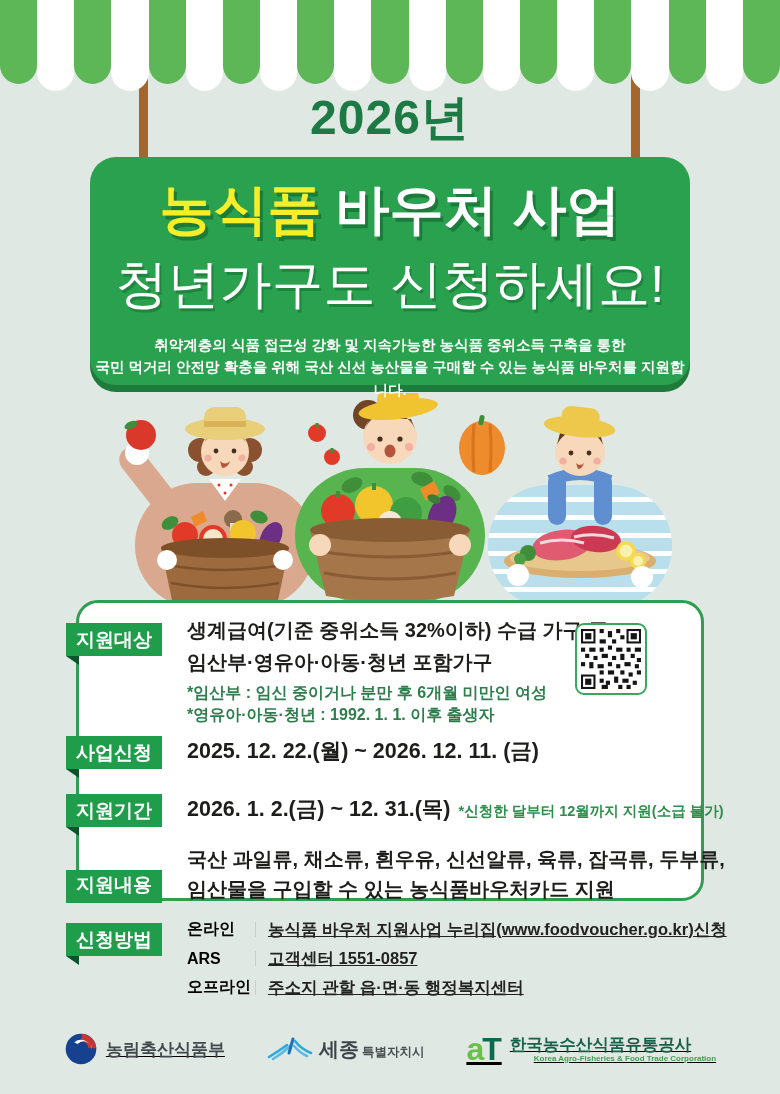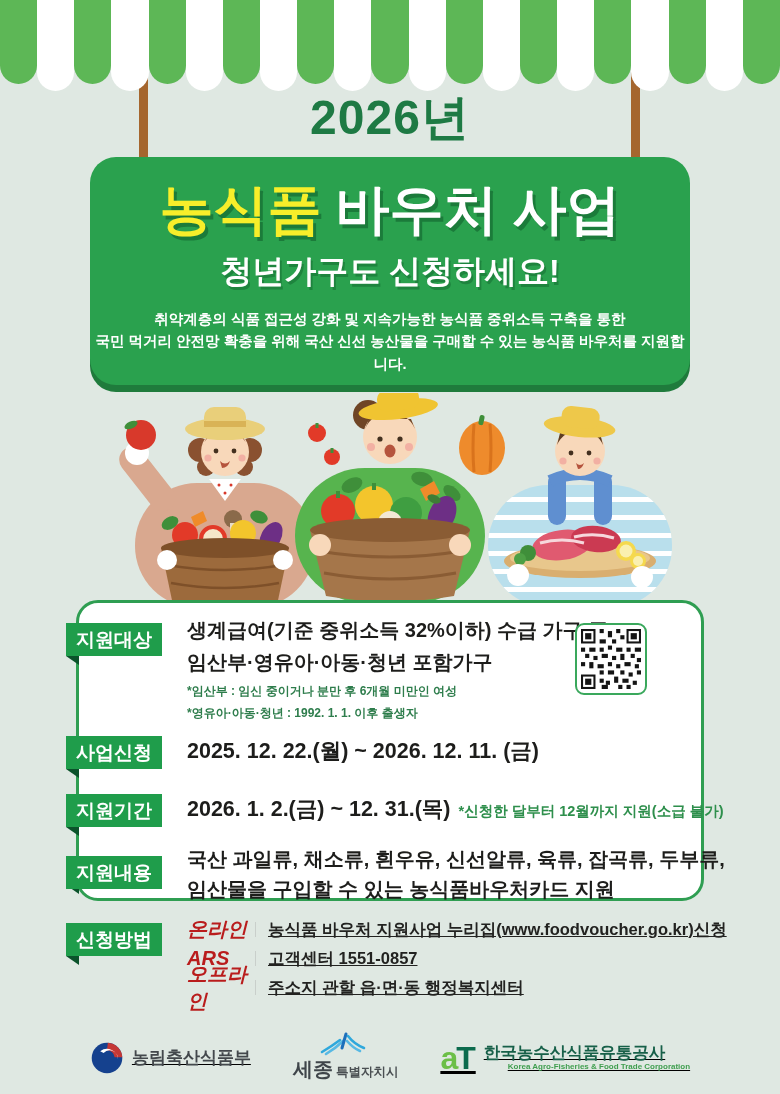--- a/index.html
+++ b/index.html
@@ -20,48 +20,48 @@
   .year{position:absolute;top:86px;left:0;width:780px;text-align:center;z-index:2;
     font-size:48px;font-weight:900;color:#1e7a44;letter-spacing:1px;}
   
   .sign{position:absolute;left:90px;top:157px;width:600px;height:228px;z-index:4;
     background:#2aa14e;border-radius:26px;box-shadow:0 7px 0 #1f7b3c;
     display:flex;flex-direction:column;align-items:center;justify-content:flex-start;padding-top:24px;box-sizing:border-box;}
   .sign .title{font-size:54px;font-weight:900;line-height:1.05;white-space:nowrap;
     text-shadow:3px 4px 0 rgba(9,77,35,.45);}
   .sign .title .hl{color:#f7ee2a;margin-top:42px;}
   .sign .title .rest{color:#ffffff;margin-left:14px;}
-  .sign .subtitle{margin-top:12px;font-size:32px;font-weight:700;color:#ffffff;
+  .sign .subtitle{margin-top:12px;font-size:52px;font-weight:400;color:#ffffff;
     text-shadow:2px 3px 0 rgba(9,77,35,.35);}
   .sign .desc{margin-top:14px;text-align:center;color:#ffffff;font-size:14.5px;font-weight:600;line-height:1.55;}
   
   .illu{position:absolute;left:40px;top:393px;width:700px;height:212px;z-index:2;}
   
   .card{position:absolute;left:76px;top:600px;width:628px;height:301px;z-index:5;
     background:#ffffff;border:3px solid #2f9e52;border-radius:22px;box-sizing:border-box;}
   .row-label{position:absolute;left:-13px;width:96px;height:33px;background:#1f9d4b;color:#fff;
     font-size:19px;font-weight:800;line-height:33px;text-align:center;z-index:2;}
   .fold{position:absolute;left:-13px;width:0;height:0;z-index:1;
     border-top:9px solid #0b532b;border-left:13px solid transparent;}
   .c-line{position:absolute;left:108px;color:#1d1d1b;font-size:20px;font-weight:800;white-space:nowrap;}
-  .c-note{position:absolute;left:108px;color:#2e7d4c;font-size:12px;font-weight:700;white-space:nowrap;}
+  .c-note{position:absolute;left:108px;color:#2e7d4c;font-size:16px;font-weight:700;white-space:nowrap;}
   .c-date{position:absolute;left:108px;color:#1d1d1b;font-size:21.5px;font-weight:900;white-space:nowrap;}
   .c-date .inline-note{font-size:14.5px;font-weight:800;color:#2e8f4c;margin-left:8px;}
   .qr-box{position:absolute;right:54px;top:20px;width:72px;height:72px;background:#fff;
     border:2px solid #3aa85c;border-radius:9px;padding:4px;box-sizing:border-box;}
   .methods{position:absolute;left:108px;top:312px;}
   .m-row{display:flex;align-items:center;height:29px;}
-  .m-name{width:64px;color:#b91c1c;font-size:20px;font-weight:800;font-style:italic;}
+  .m-name{width:64px;color:#000000;font-size:16px;font-weight:800;}
   .m-div{width:1px;height:15px;background:#c9cfcb;margin:0 12px 0 4px;}
   .m-val{color:#222220;font-size:16.5px;font-weight:600;white-space:nowrap;text-decoration:underline;}
   
   .footer{position:absolute;left:0;top:1032px;width:780px;display:flex;align-items:center;justify-content:center;gap:42px;z-index:2;}
   .logo{display:flex;align-items:center;gap:8px;text-decoration:underline;}
   .gov-text{font-size:17px;font-weight:700;color:#43484c;}
-  .sejong{display:flex;flex-direction:column;align-items:center;gap:0;justify-content:flex-end;}
+  .sejong{display:flex;flex-direction:row;align-items:center;gap:0;justify-content:flex-end;}
   .sejong .txt{display:flex;align-items:baseline;gap:3px;}
   .sejong .big{font-size:20px;font-weight:800;color:#3f454a;}
   .sejong .small{font-size:12.5px;font-weight:700;color:#4a4f52;}
   .at-mark{font-weight:900;font-size:32px;line-height:1;display:flex;align-items:flex-start;}
   .at-a{color:#6cbf47;}
   .at-t{color:#0c6b4d;margin-left:-2px;}
   .at-text{display:flex;flex-direction:column;line-height:1.15;}
   .at-main{font-size:16.5px;font-weight:800;color:#176049;}
   .at-sub{font-size:8px;font-weight:700;color:#3f9e4f;padding-left:24px;}
 </style>
@@ -319,21 +319,21 @@
   <div class="row-label" style="top:133px;">사업신청</div>
   <div class="fold" style="top:166px;"></div>
   <div class="c-date" style="top:133px;">2025. 12. 22.(월) ~ 2026. 12. 11. (금)</div>
 
   <div class="row-label" style="top:191px;">지원기간</div>
   <div class="fold" style="top:224px;"></div>
   <div class="c-date" style="top:191px;">
     <span>2026. 1. 2.(금) ~ 12. 31.(목)</span><span class="inline-note">*신청한 달부터 12월까지 지원(소급 불가)</span>
   </div>
 
-  <div class="row-label" style="top:253px;">지원내용</div>
+  <div class="row-label" style="top:267px;font-family:Liberation Mono, monospace;">지원내용</div>
   <div class="fold" style="top:282px;"></div>
   <div class="c-line" style="top:273px;">임산물을 구입할 수 있는 농식품바우처카드 지원</div>
   <div class="c-line" style="top:243px;">국산 과일류, 채소류, 흰우유, 신선알류, 육류, 잡곡류, 두부류,</div>
 
   <div class="row-label" style="top:320px;">신청방법</div>
   <div class="fold" style="top:353px;"></div>
   <div class="methods">
     <div class="m-row">
       <span class="m-name">온라인</span>
       <span class="m-div"></span>

